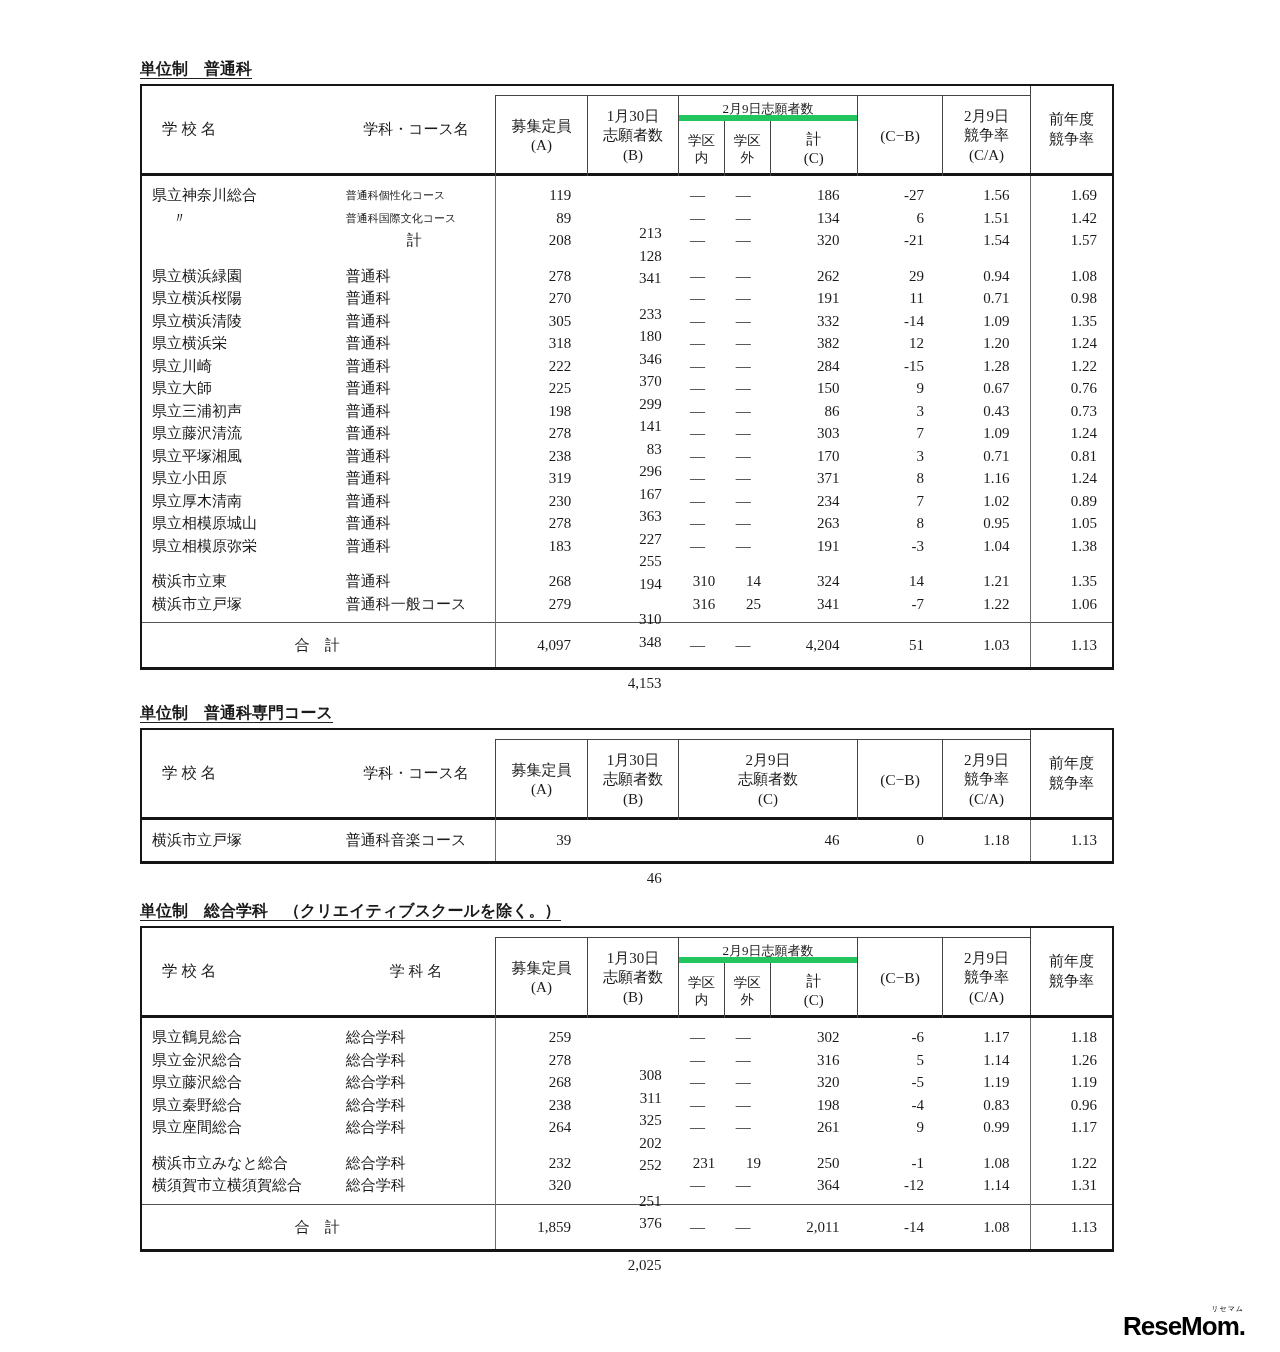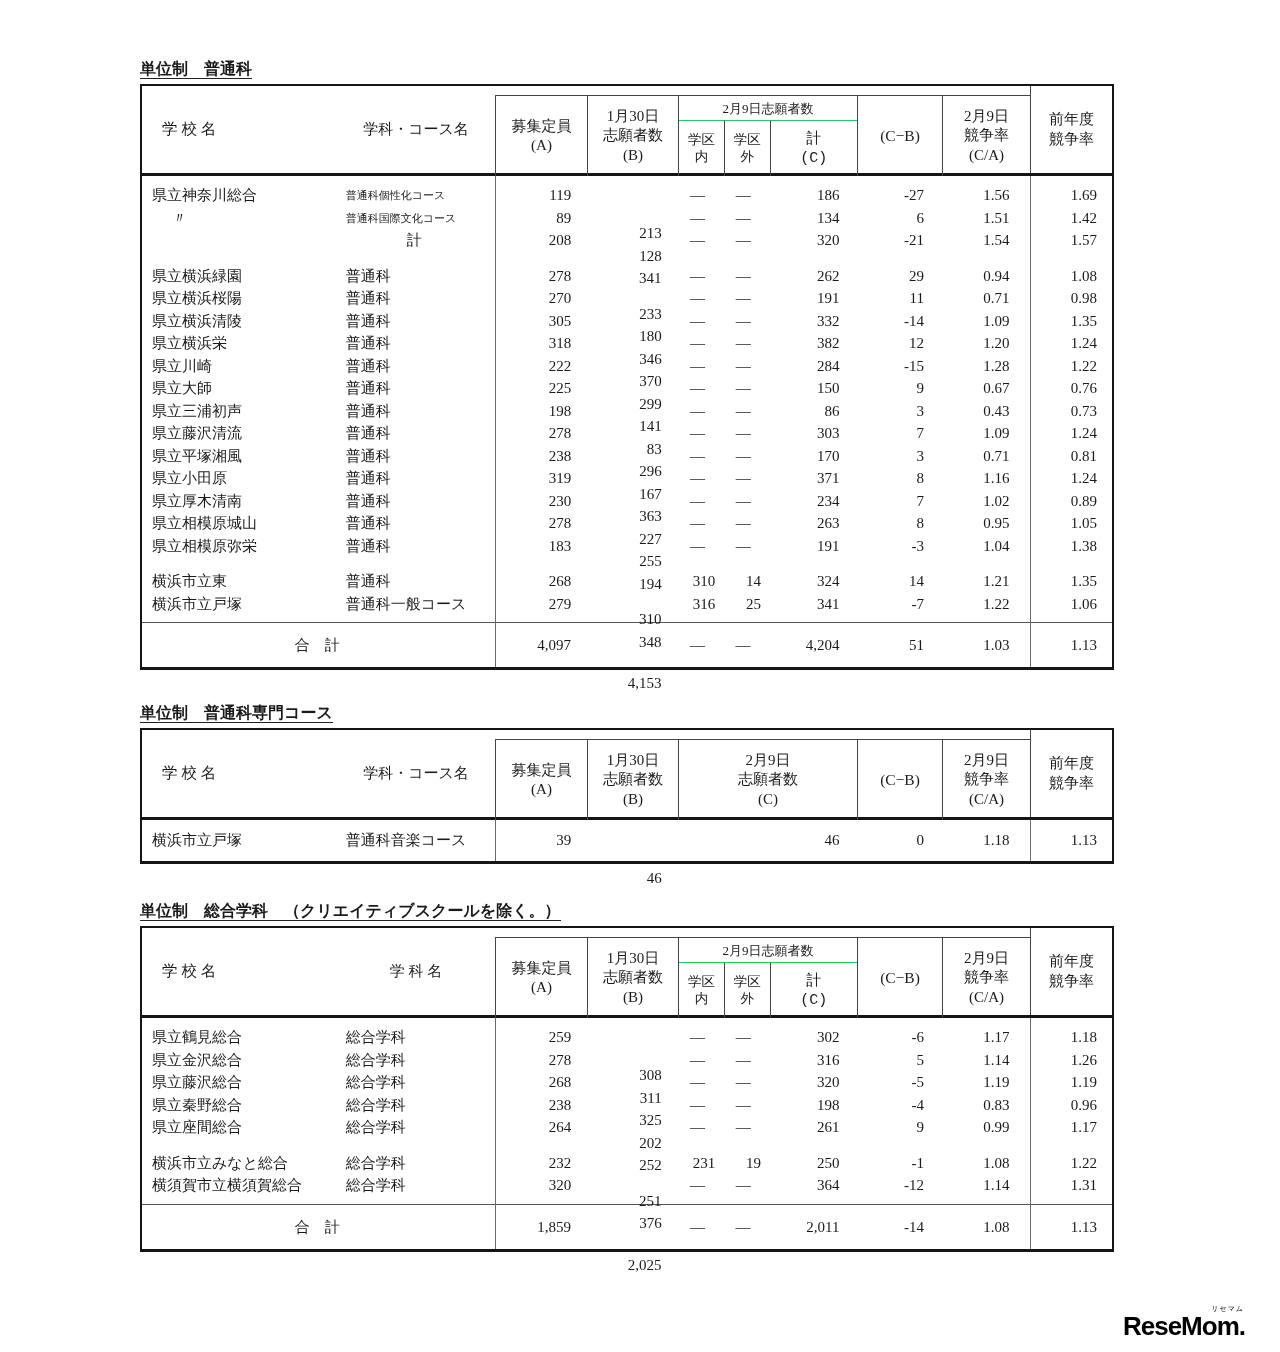--- a/index.html
+++ b/index.html
@@ -21,23 +21,23 @@
   .hcell { position:absolute; display:flex; flex-direction:column; justify-content:center; text-align:center; }
   .h-school { left:0; top:0; width:195px; height:100%; align-items:flex-start; padding-left:20px; font-size:15.5px; }
   .h-dept   { left:195px; top:0; width:158px; height:100%; font-size:15px; }
   .hbox { top:9px; height:81px; border-left:1px solid #444; border-top:1px solid #444; font-size:15px; line-height:19.5px; }
   .h-a    { left:353px; width:92px; }
   .h-b    { left:445px; width:91px; }
   .h-feb  { left:536px; width:179px; justify-content:flex-start; }
   .h-diff { left:715px; width:85px; font-size:15.5px; }
   .h-rate { left:800px; width:88px; }
   .h-prev { left:888px; top:0; width:82px; height:100%; border-left:1px solid #444; font-size:15px; line-height:19.5px; }
-  .feb-label { height:25px; line-height:25px; border-bottom:1px solid #22c55e; font-size:13px; }
+  .feb-label { height:25px; line-height:25px; border-bottom:6px solid #22c55e; font-size:13px; }
   .feb-sub { flex:1; display:flex; }
-  .feb-sub > div { display:flex; flex-direction:column; justify-content:center; font-size:13.5px; line-height:17px;font-family:Liberation Mono, monospace; }
+  .feb-sub > div { display:flex; flex-direction:column; justify-content:center; font-size:13.5px; line-height:17px; }
   .feb-in  { width:46px; border-right:1px solid #444; }
   .feb-out { width:46px; border-right:1px solid #444; }
   .feb-c   { width:87px; font-size:15px !important; line-height:19px !important; }
   .h-feb-solid { justify-content:center; }
 
   
   .tbl-body { position:relative; }
   .vline { position:absolute; top:0; bottom:0; width:1px; background:#6a6a6a; }
   .vline1 { left:353px; } .vline2 { left:888px; }
   .rows { padding:8px 0 7px; }

